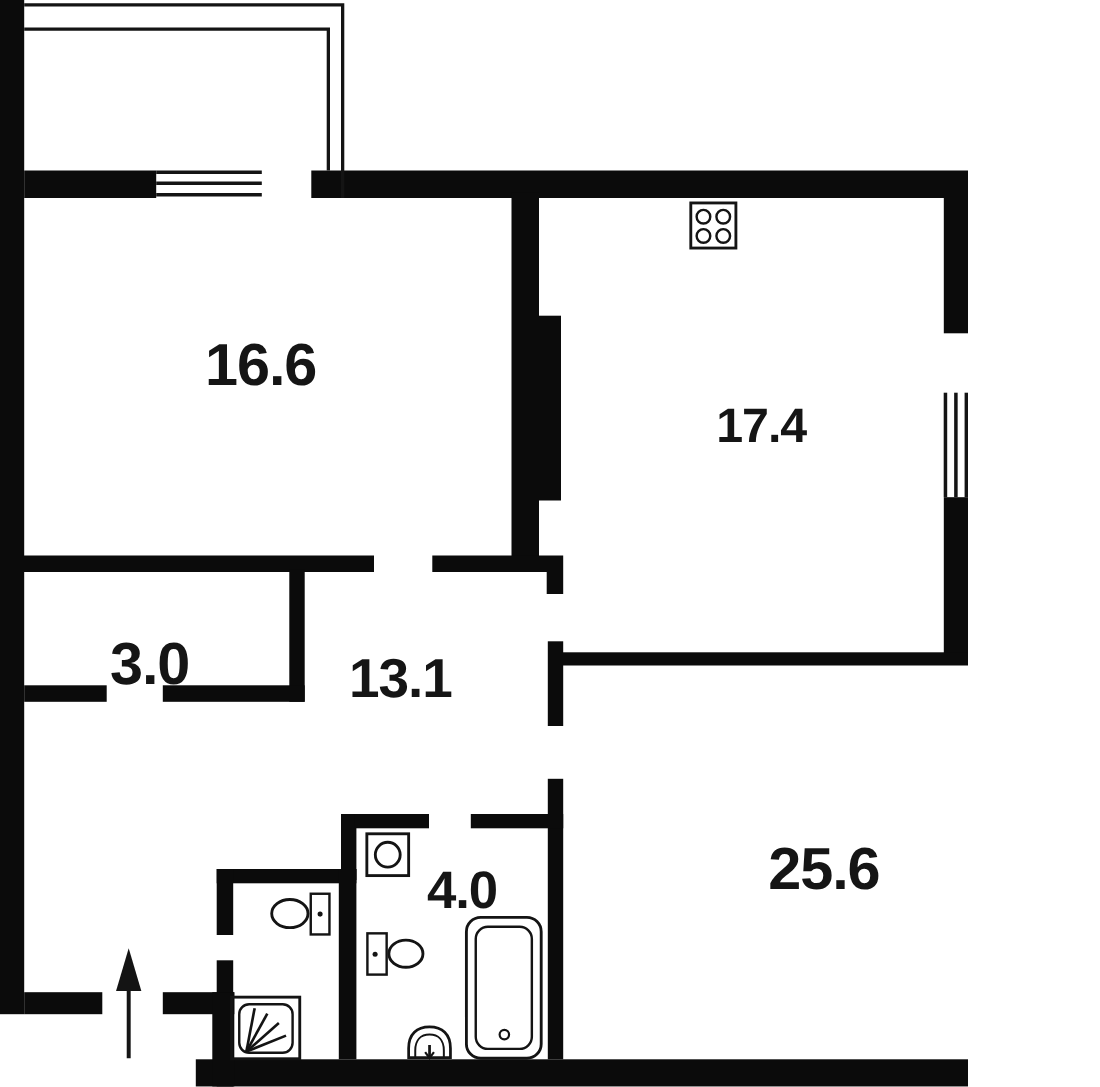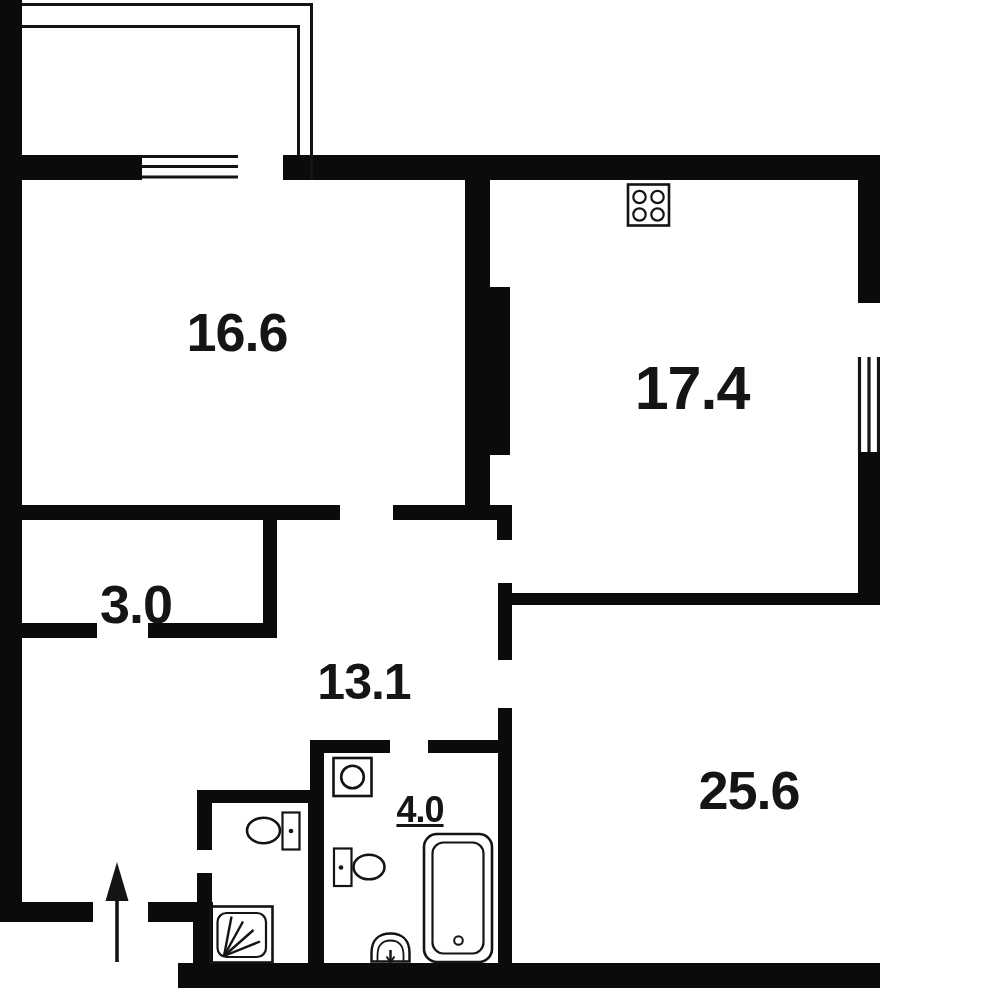--- a/index.html
+++ b/index.html
@@ -15,23 +15,23 @@
   
   .room-label{
     position:absolute;
     transform:translate(-50%,-50%);
     font:700 54px "Liberation Sans", sans-serif;
     letter-spacing:-1px;
     color:#151515;
     white-space:nowrap;
     user-select:none;
   }
-  .lbl-17{font-size:61px;}
+  .lbl-17{font-size:44px;}
   .lbl-13{font-size:50px;}
-  .lbl-4{font-size:36px;text-decoration:underline;}
+  .lbl-4{font-size:48px;}
   svg.layer{position:absolute;left:0;top:0;}
 </style>
 </head>
 <body>
 
 <div class="plan">
 
   <div class="w" style="left:0px;top:0px;width:22px;height:922px;"></div>
   <div class="w" style="left:22px;top:155px;width:120px;height:25px;"></div>
   <div class="w" style="left:283px;top:155px;width:597px;height:25px;"></div>
@@ -141,17 +141,17 @@
 
     <g>
       <path d="M117 962 V899" stroke-width="3.6"></path>
       <polygon points="117,862 105.5,901 128.5,901" fill="#141414" stroke="none"></polygon>
     </g>
   </svg>
 
   <span class="room-label" style="left:237px;top:332px;">16.6</span>
   <span class="room-label lbl-17" style="left:692px;top:388px;">17.4</span>
   <span class="room-label" style="left:136px;top:604px;">3.0</span>
-  <span class="room-label lbl-13" style="left:364px;top:682px;">13.1</span>
+  <span class="room-label lbl-13" style="left:364px;top:617px;">13.1</span>
   <span class="room-label lbl-4" style="left:420px;top:810px;">4.0</span>
   <span class="room-label" style="left:749px;top:790px;">25.6</span>
 
 </div>
 
 </body></html>

